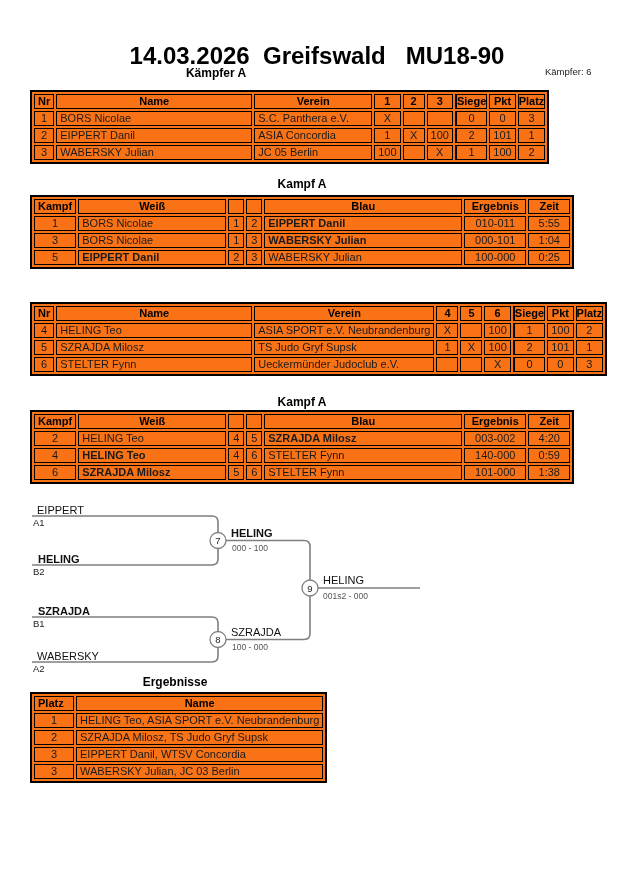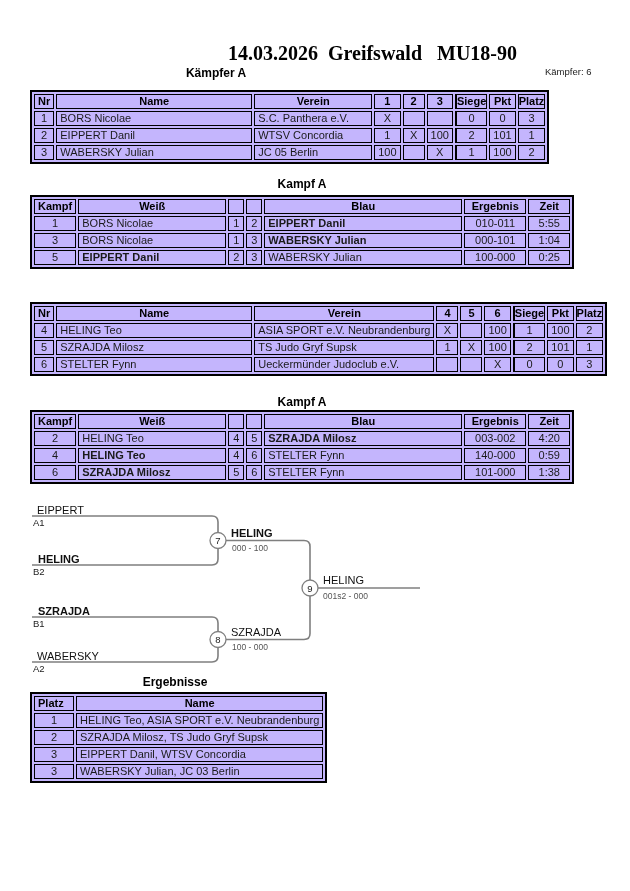--- a/index.html
+++ b/index.html
@@ -4,32 +4,32 @@
 <style>
   * { box-sizing: border-box; margin: 0; padding: 0; }
   html,body { background:#fff; }
   body {
     width: 630px; height: 891px; position: relative;
     font-family: "Liberation Sans", sans-serif; color:#111;
     overflow: hidden;
   }
   .abs { position: absolute; }
   .page-title {
-    left: 117px; top: 42px; width: 400px; text-align: right;
-    font-size: 20px; font-weight: bold; white-space: pre; color:#000;font-family:Liberation Serif, serif;
+    left: 117px; top: 42px; width: 400px; text-align: center;
+    font-size: 24px; font-weight: bold; white-space: pre; color:#000;
   }
   .fighters-count { left: 545px; top: 66px; font-size: 9.5px; color:#222; }
   .section-title {
     width: 200px; text-align: center; font-weight: bold; font-size: 12px; color:#000;
     white-space: pre;
   }
   table {
     position: absolute;
     border-collapse: separate; border-spacing: 2px;
-    border: 2px solid #000; background: #c4b5fd; table-layout: fixed;
+    border: 2px solid #000; background: #f97316; table-layout: fixed;
   }
   th, td {
     border: 1px solid #000; font-size: 11px; line-height: 13px;
     height: 15px; padding: 0 3px; overflow: hidden; white-space: nowrap;
     font-weight: normal; color:#1a1a1a;
   }
   th { font-weight: bold; color:#000; }
   .c { text-align: center; }
   .l { text-align: left; }
   .thickl { border-left: 2px solid #000; }
@@ -81,21 +81,21 @@
     <td class="c">X</td>
     <td class="c"></td>
     <td class="c"></td>
     <td class="c thickl">0</td>
     <td class="c">0</td>
     <td class="c">3</td>
   </tr>
   <tr>
     <td class="c">2</td>
     <td class="l">EIPPERT Danil</td>
-    <td class="l spill"><span>WTSV Concordia</span></td>
+    <td class="l spill"><span>ASIA Concordia</span></td>
     <td class="c">1</td>
     <td class="c">X</td>
     <td class="c">100</td>
     <td class="c thickl">2</td>
     <td class="c">101</td>
     <td class="c">1</td>
   </tr>
   <tr>
     <td class="c">3</td>
     <td class="l">WABERSKY Julian</td>

